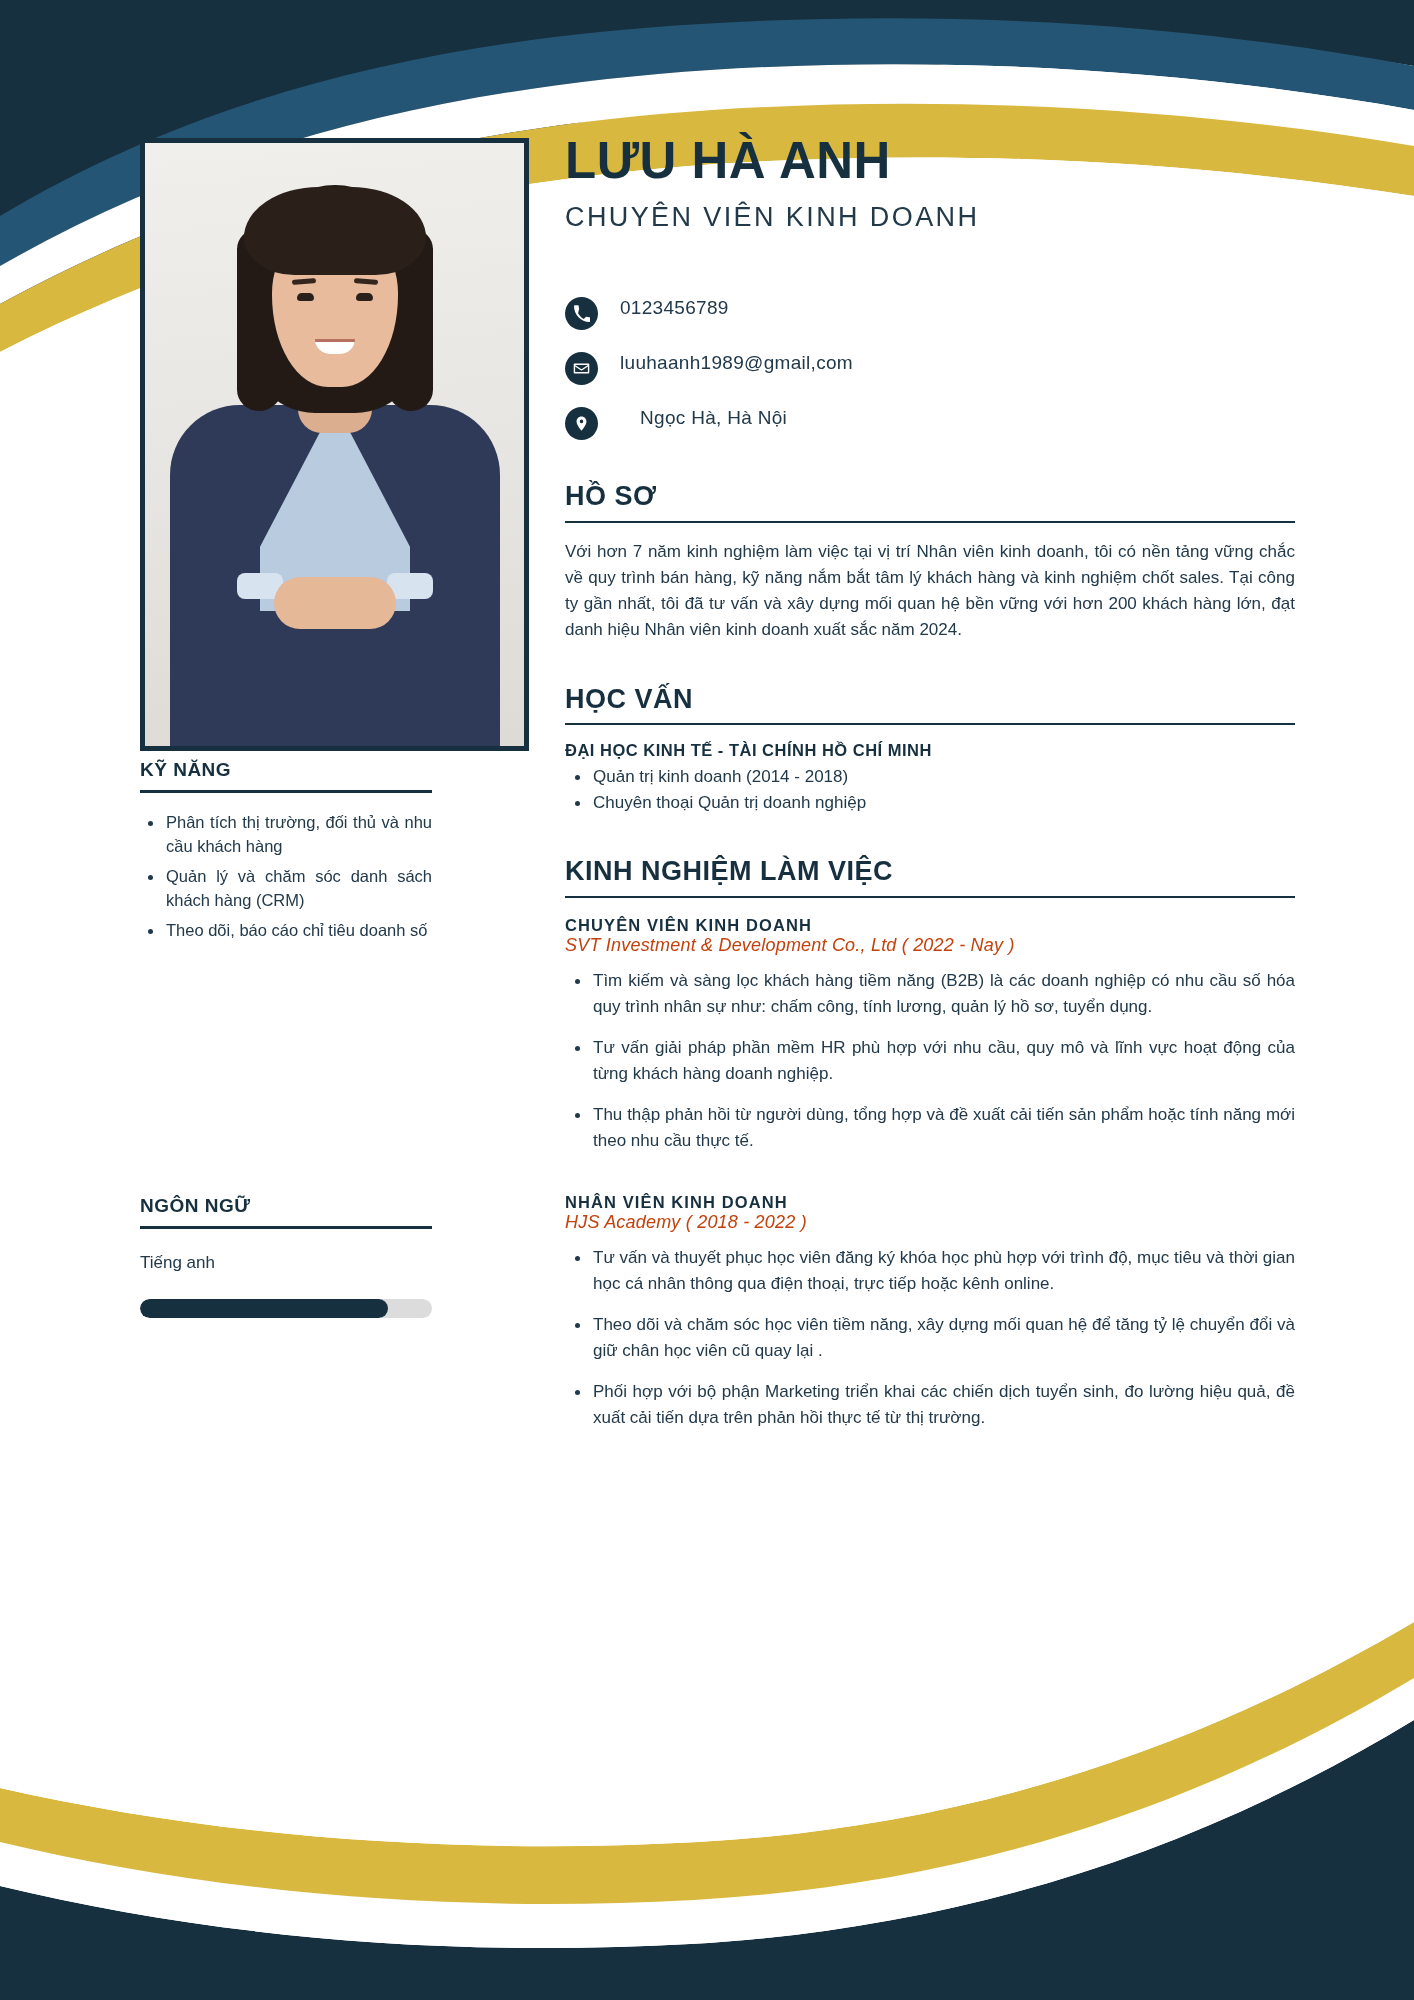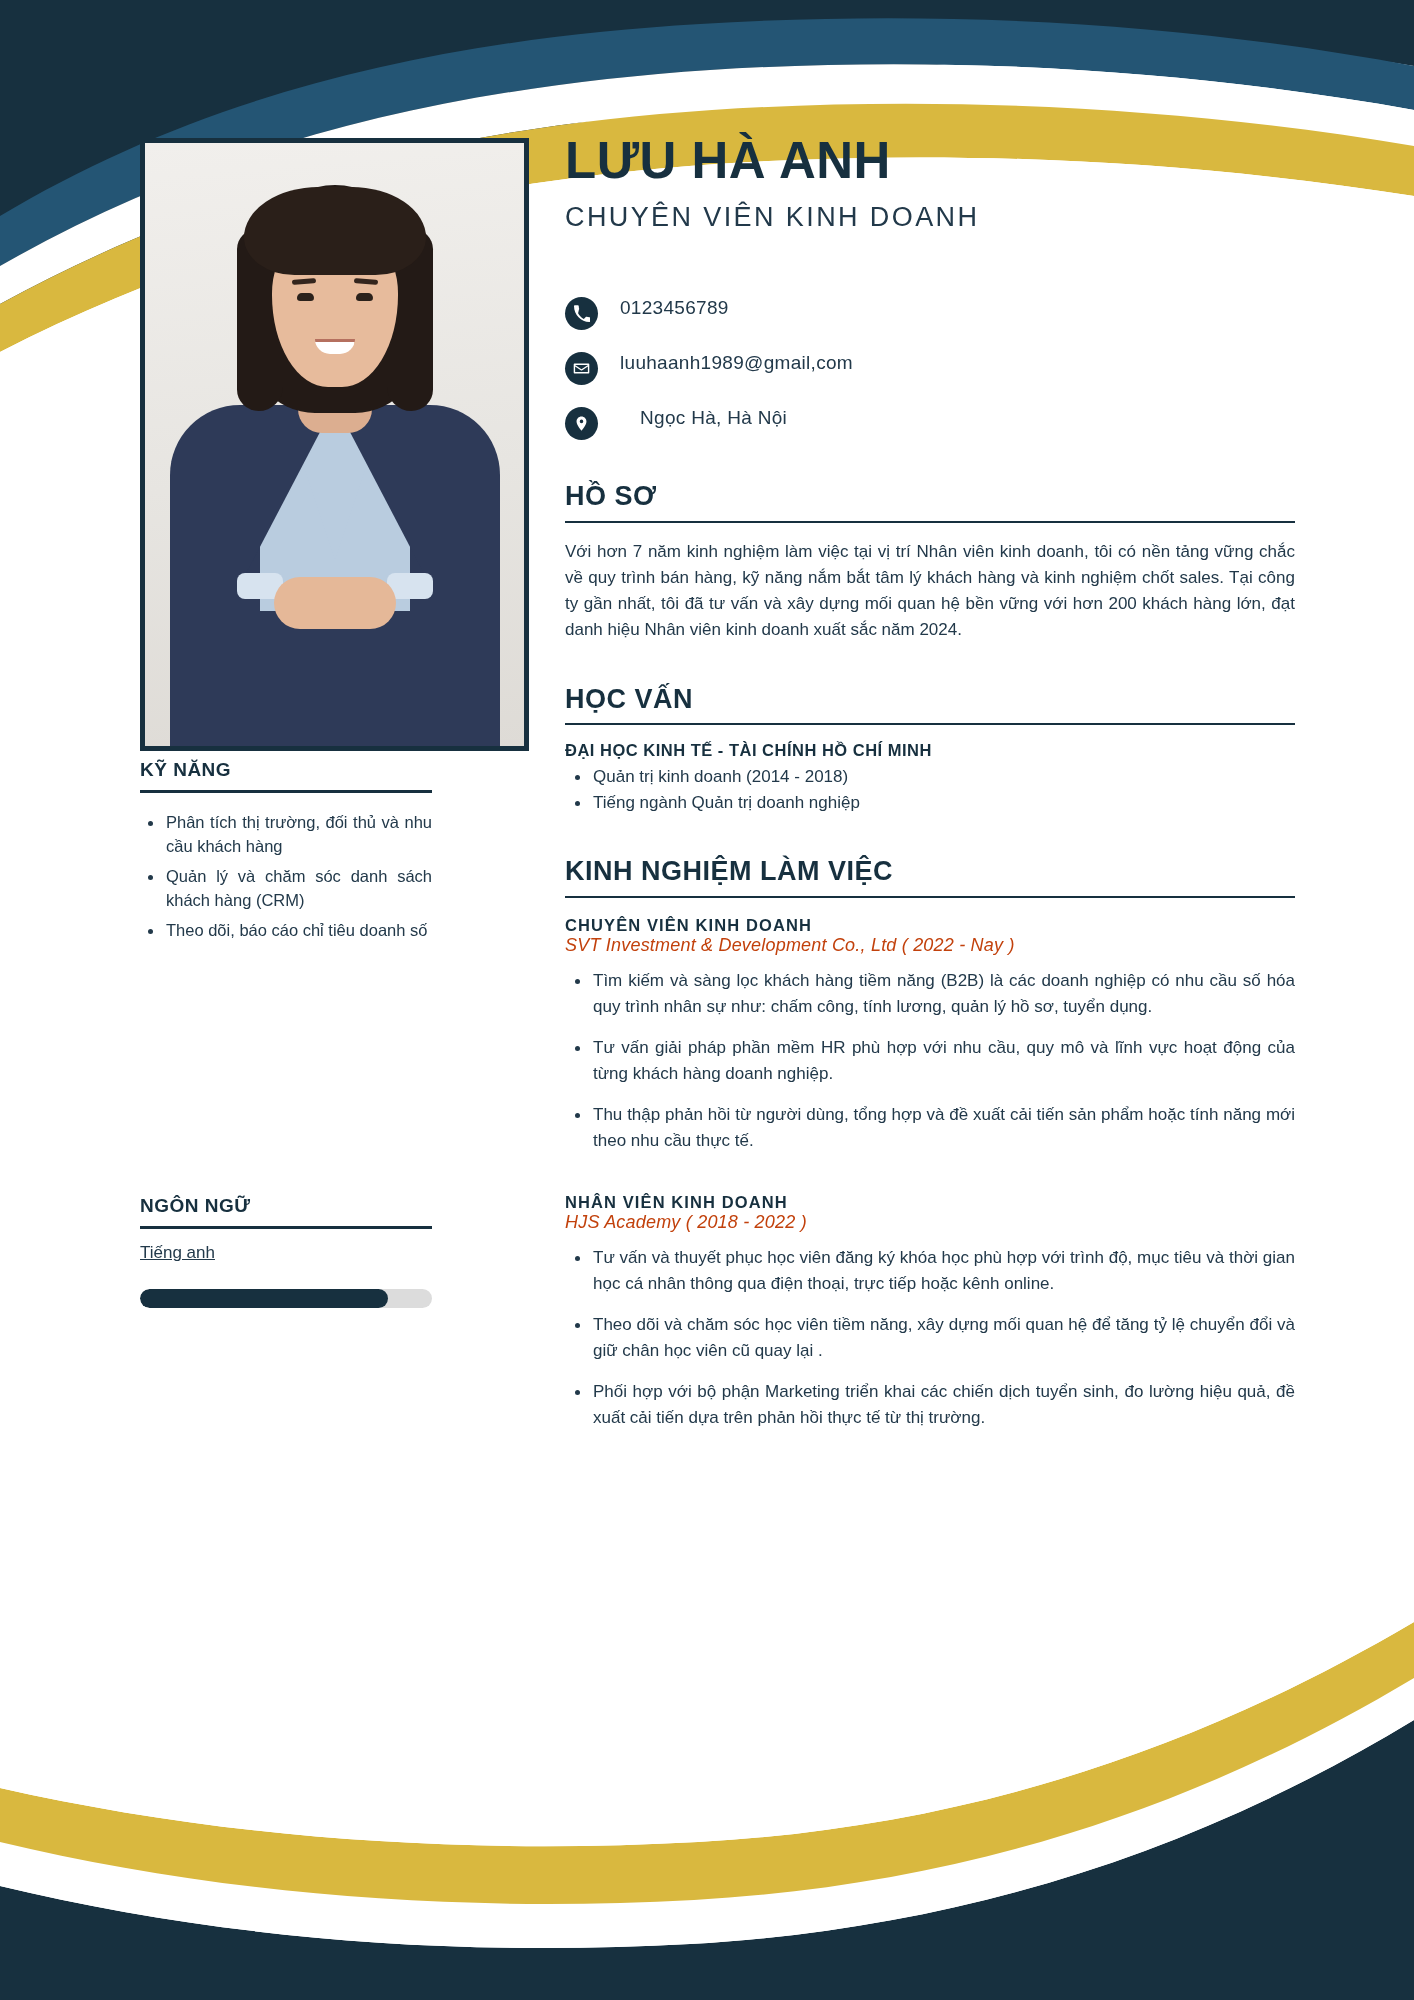--- a/index.html
+++ b/index.html
@@ -95,21 +95,21 @@
   ul.bullets { list-style:none; margin-top:18px; }
   ul.bullets li {
     position:relative; padding-left:26px; margin-bottom:6px;
     font-size:16.5px; line-height:1.45; color:#22394a; text-align:justify;
   }
   ul.bullets li::before {
     content:""; position:absolute; left:8px; top:10px;
     width:5px; height:5px; border-radius:50%; background:#22394a;
   }
 
-  .lang-name { font-size:17px; color:#22394a; margin-top:14px;text-decoration:underline; }
+  .lang-name { font-size:17px; color:#22394a; margin-top:24px; }
   .bar-track { margin-top:26px; height:19px; border-radius:10px; background:#dcdcdc; position:relative; overflow:hidden; }
   .bar-fill  { position:absolute; left:0; top:0; bottom:0; border-radius:10px; background:#17303f; }
 
   
   .r-name {
     font-size:51px; font-weight:bold; letter-spacing:.5px; line-height:1;
     color:#17303f;
   }
   .r-role {
     margin-top:16px; font-size:27px; letter-spacing:2.4px; color:#22394a; font-weight:400;
@@ -268,21 +268,21 @@
         <div class="sec-rule thin"></div>
         <p class="para">Với hơn 7 năm kinh nghiệm làm việc tại vị trí Nhân viên kinh doanh, tôi có nền tảng vững chắc về quy trình bán hàng, kỹ năng nắm bắt tâm lý khách hàng và kinh nghiệm chốt sales. Tại công ty gần nhất, tôi đã tư vấn và xây dựng mối quan hệ bền vững với hơn 200 khách hàng lớn, đạt danh hiệu Nhân viên kinh doanh xuất sắc năm 2024.</p>
       </div>
 
       <div class="rsec">
         <div class="sec-title">HỌC VẤN</div>
         <div class="sec-rule thin"></div>
         <div class="edu-school">ĐẠI HỌC KINH TẾ - TÀI CHÍNH HỒ CHÍ MINH</div>
         <ul class="edu-list">
           <li>Quản trị kinh doanh (2014 - 2018)</li>
-          <li>Tiếng ngành Quản trị doanh nghiệp</li>
+          <li>Chuyên thoại Quản trị doanh nghiệp</li>
         </ul>
       </div>
 
       <div class="rsec">
         <div class="sec-title">KINH NGHIỆM LÀM VIỆC</div>
         <div class="sec-rule thin"></div>
 
         <div class="job">
           <div class="job-title">CHUYÊN VIÊN KINH DOANH</div>
           <div class="job-org">SVT Investment &amp; Development Co., Ltd ( 2022 - Nay )</div>

